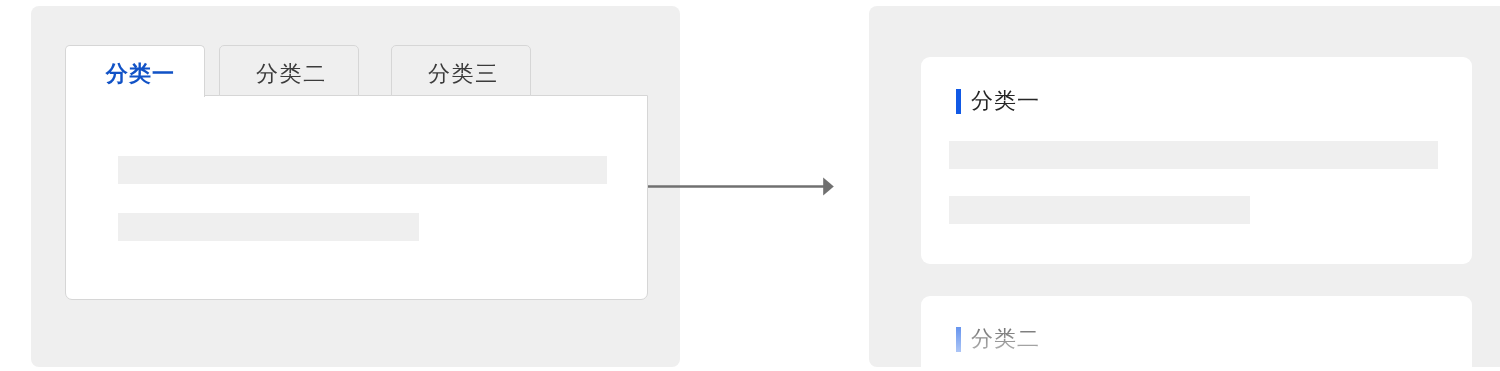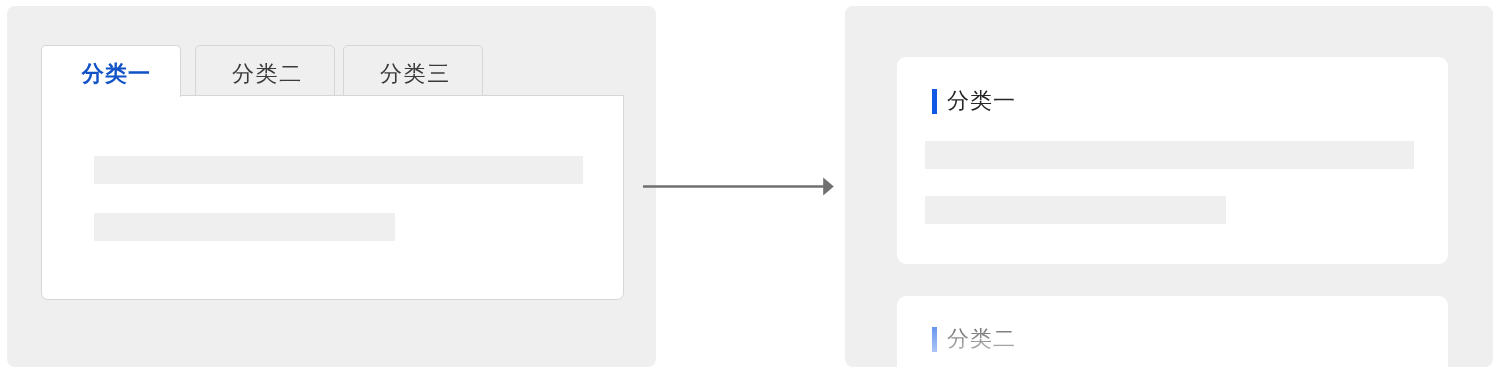--- a/index.html
+++ b/index.html
@@ -3,21 +3,21 @@
 <meta charset="utf-8">
 <style>
   html,body{margin:0;padding:0;}
   body{width:1500px;height:371px;background:#ffffff;
        font-family:"Liberation Sans","DejaVu Sans",sans-serif;overflow:hidden;
        -webkit-font-smoothing:antialiased;}
   .stage,.tab,.card-title-text{will-change:transform;}
   .stage{position:relative;width:1500px;height:371px;}
 
   
-  .frame{position:absolute;background:#efefef;border-radius:8px;overflow:hidden;}
+  .frame{position:absolute;background:#efefef;border-radius:8px;overflow:hidden;margin-left:24px;}
   #before-frame{left:7px;top:6px;width:649px;height:361px;}
   #after-frame{left:845px;top:6px;width:648px;height:361px;}
 
   
   .tabstrip{position:absolute;left:34px;top:39px;height:52px;width:583px;z-index:4;}
   .tab{position:absolute;top:0;width:140px;height:51px;
        border:1.3px solid #d6d6d6;border-radius:5px 5px 0 0;box-sizing:border-box;
        background:#efefef;color:#3b3b3b;font-size:22px;line-height:55px;text-align:center;
        white-space:nowrap;}
   .tab span{letter-spacing:1.6px;margin-right:-4.8px;}
@@ -49,21 +49,21 @@
 
   <div class="frame" id="before-frame">
 
     <div class="tabstrip">
       <div class="tab is-active" style="left:0px;">
         <span>分类一</span>
       </div>
       <div class="tab" style="left:154px;">
         <span>分类二</span>
       </div>
-      <div class="tab" style="left:302px;font-family:Liberation Serif, serif;">
+      <div class="tab" style="left:326px;font-family:Liberation Serif, serif;">
         <span>分类三</span>
       </div>
     </div>
 
     <div class="tabpanel">
       <div class="skeleton" style="left: 52px; top: 60px; width: 489px; background: rgb(239, 239, 239);"></div>
       <div class="skeleton" style="left: 52px; top: 117px; width: 301px; background: rgb(239, 239, 239);"></div>
     </div>
 
   </div>

